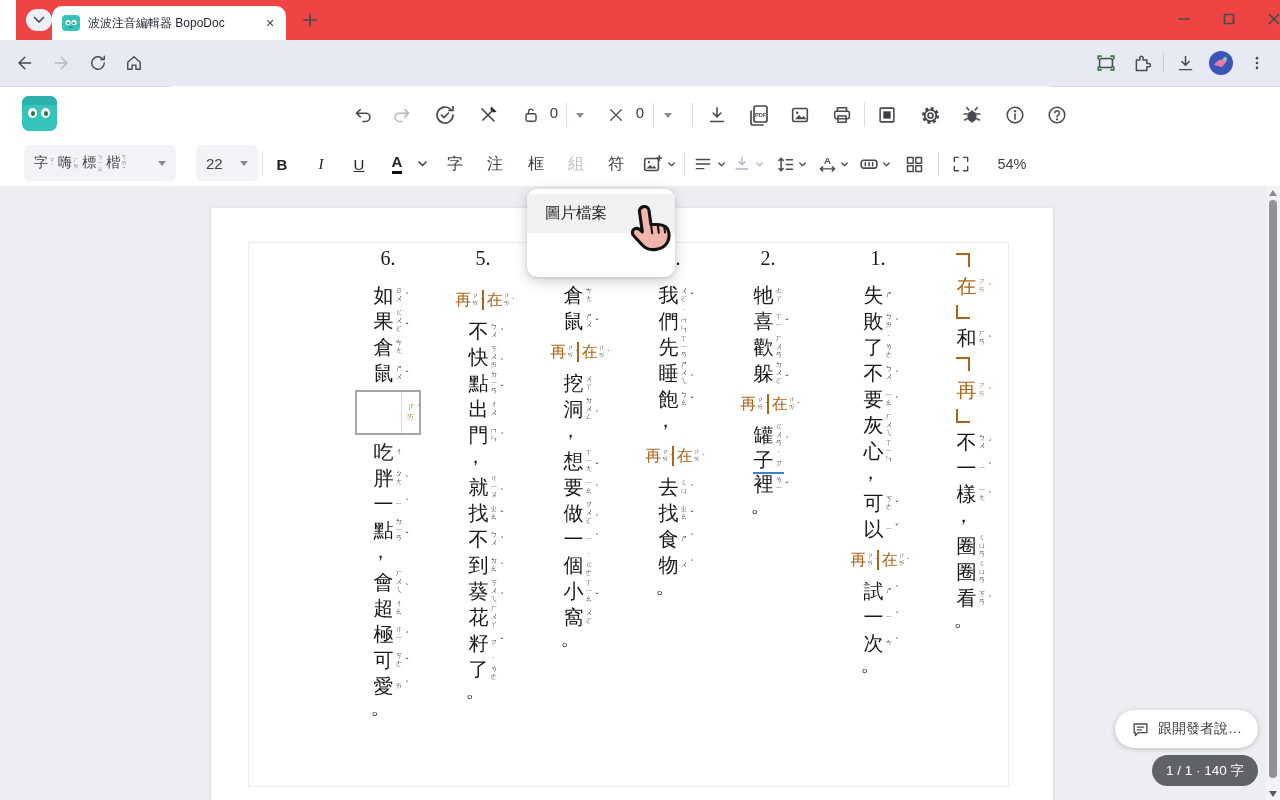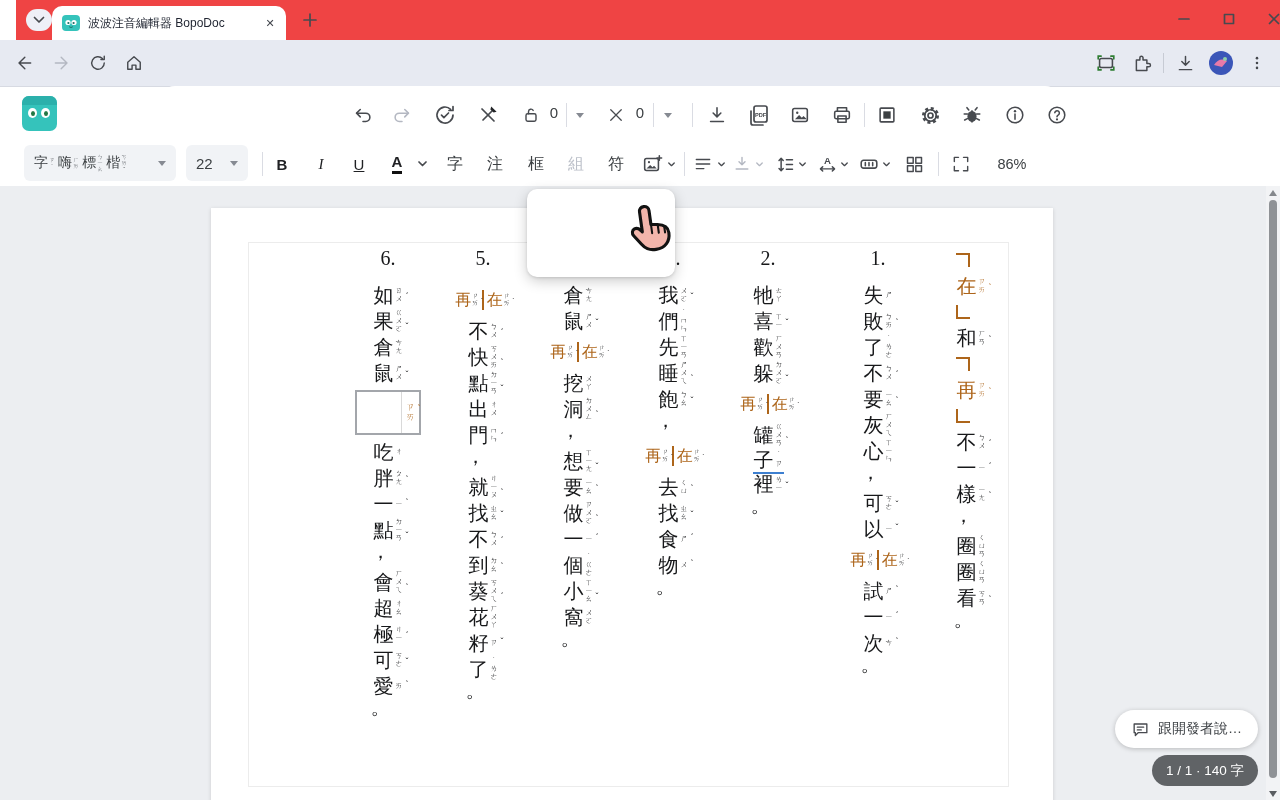--- a/index.html
+++ b/index.html
@@ -348,21 +348,21 @@
         </span>
         <span class="fg">楷</span>
         <span class="fz">
           <span>ㄎ</span>
           <span>ㄞ</span>
           <span>ˇ</span>
         </span>
       </span>
     <div class="caret"></div>
   </div>
-  <div class="pill" style="left:186px;width:62px">
+  <div class="pill" style="left:196px;width:62px">
     <span style="font-size:15px;color:#3c4043">22</span>
     <div class="caret"></div>
   </div>
   <div class="tb-div" style="left:262px;top:11px"></div>
 
   <div class="t2btn" style="left:282px;width:30px">
       <span class="fmt" style="font-weight:bold">B</span>
     </div>
   <div class="t2btn" style="left:321px;width:30px">
       <span class="fmt" style="font-style:italic;font-family:'Liberation Serif',serif">I</span>
@@ -475,21 +475,21 @@
         <rect class="ic" stroke-width="2" x="13.5" y="13.5" width="6.5" height="6.5"></rect>
       </svg>
   </div>
   <div class="tb-div" style="left:938px;top:11px"></div>
   <div class="t2btn" style="left:961px;width:28px">
     <svg width="20" height="20" viewBox="0 0 24 24">
         <path class="ic" stroke-width="2.2" d="M4 9V4h5M20 9V4h-5M4 15v5h5M20 15v5h-5"></path>
       </svg>
   </div>
   <div class="t2btn" style="left:1012px;width:44px">
-      <span class="zoom-label">86%</span>
+      <span class="zoom-label">54%</span>
     </div>
 </div>
 
 <div class="canvas">
   <div class="page">
     <div class="frame" id="doc-frame">
         <div class="col" style="left: 687px;">
           <div class="cu">
             <span class="brk open"></span>
             <span class="zy"></span>
@@ -1248,20 +1248,21 @@
       </div>
   </div>
   <div class="sbar">
     <div class="sarrow up"></div>
     <div class="sthumb"></div>
     <div class="sarrow down"></div>
   </div>
 </div>
 
 <div class="menu">
+  <div class="menu-item hov">圖片檔案</div>
 </div>
 <div class="hand">
   <svg width="44" height="54" viewBox="0 0 42 52">
     <path d="M16 3.5c2.9 0 4.6 2 4.6 4.6V21.5l6.2 1c6.2 1 9.8 3.2 9.8 9.2 0 8.2-5.2 14.3-14.4 14.3-7.2 0-10.3-2.6-13.4-7.2l-6-8.5c-1.9-2.7-1-5.7 1.5-6.7 2.1-.8 4.1.2 5.7 2.1l1.4 1.7V8.1c0-2.6 1.7-4.6 4.6-4.6z" fill="#f2b5ab" stroke="#121212" stroke-width="3" stroke-linejoin="round"></path>
     <path d="M20.6 22v8M27 23.5v7M33 25v6" stroke="#121212" stroke-width="2" stroke-linecap="round" fill="none"></path>
   </svg>
 </div>
 
 <div class="feedback">
   <svg width="19" height="19" viewBox="0 0 24 24">

